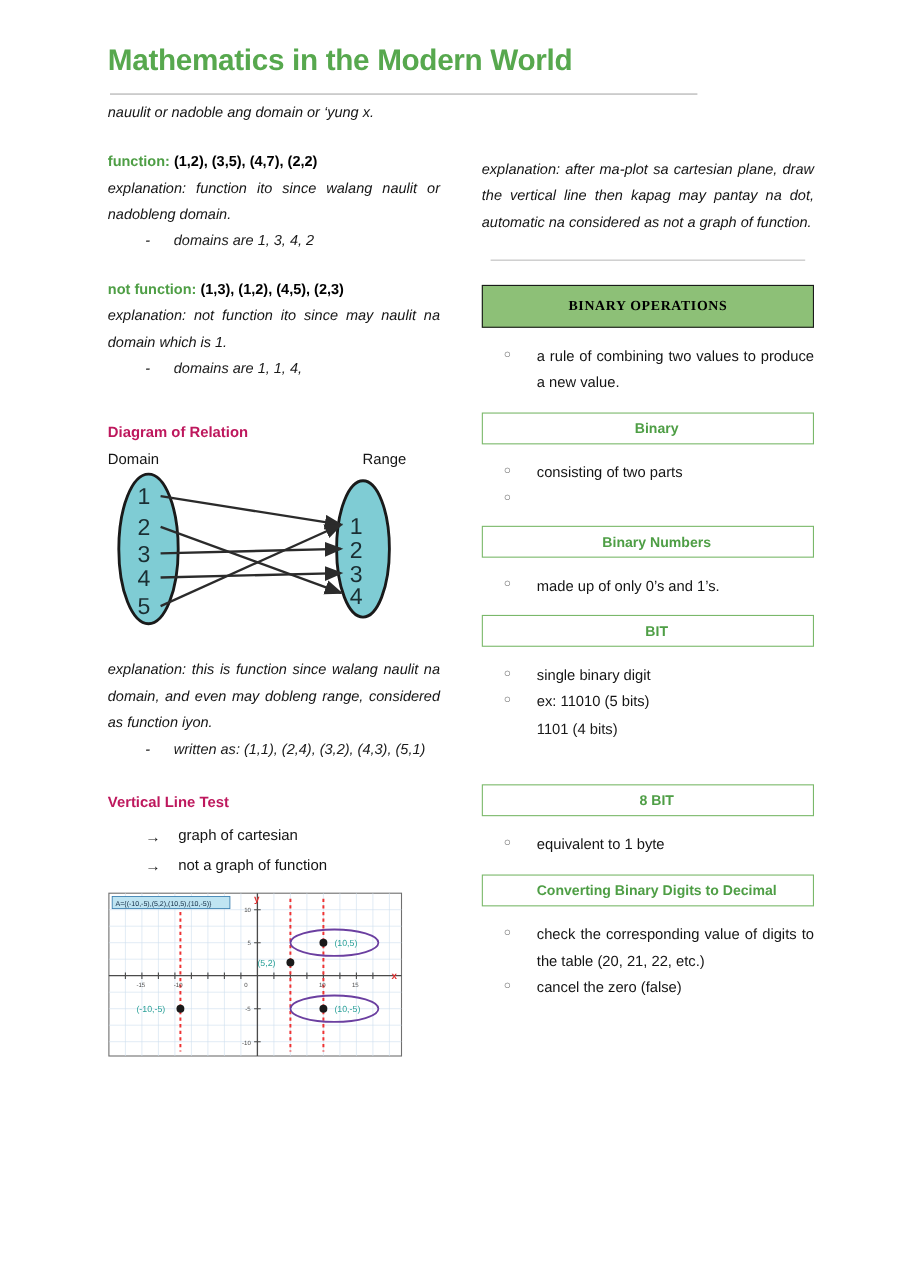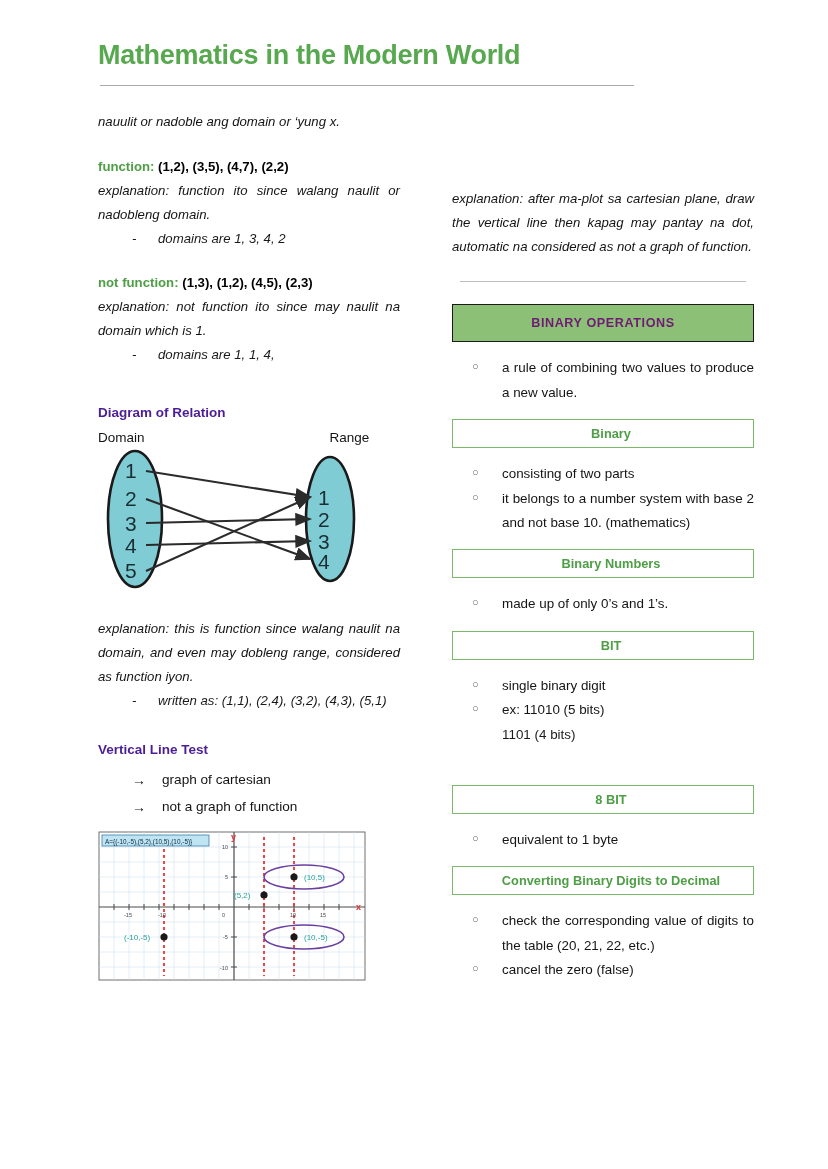--- a/index.html
+++ b/index.html
@@ -30,23 +30,23 @@
   }
   .title-rule {
     height: 1px;
     background: #a9a9a9;
     margin: 14px 0 0 2px;
     width: 100%;
   }
   
   .columns {
     display: flex;
-    gap: 52px;
-    margin-top: 24px;
-    align-items: flex-end;
+    gap: 38px;
+    margin-top: 4px;
+    align-items: center;
   }
   .col { width: 302px; flex: 0 0 302px; }
   
   .para {
     font-style: italic;
     font-size: 13.2px;
     line-height: 1.82;
     text-align: justify;
     margin: 0;
     color: #141414;
@@ -66,21 +66,21 @@
   .dash-item {
     display: flex;
     font-style: italic;
     font-size: 13.2px;
     line-height: 1.8;
     margin-left: 34px;
   }
   .dash-item .dash { width: 26px; flex: 0 0 26px; }
   .dash-item .dtext { flex: 1; }
   .section-title {
-    color: #4c1d95;
+    color: #be185d;
     font-weight: bold;
     font-size: 13.5px;
     margin: 0 0 10px 0;
   }
   
   .arrow-item {
     display: flex;
     font-size: 13.6px;
     line-height: 1.9;
     margin-left: 34px;
@@ -99,21 +99,22 @@
   .rel-wrap { width: 302px; height: 148px; position: relative; }
   
   .box-major {
     border: 1.6px solid #1a1a1a;
     background: #8dc077;
     text-align: center;
     font-weight: bold;
     font-size: 12.6px;
     letter-spacing: 0.6px;
     padding: 11px 0 11px 0;
-    color: #701a75;
+    color: #000000;
+    font-family: Liberation Serif, serif;
   }
   .box-minor {
     border: 1.3px solid #7ab86a;
     background: #ffffff;
     text-align: center;
     font-weight: bold;
     font-size: 12.8px;
     color: #4e9e45;
     padding: 6px 0 6px 16px;
   }
@@ -366,21 +367,20 @@
       <div class="gap-s"></div>
 
       <div class="box-minor">Binary</div>
       <div class="gap-s"></div>
       <div class="bullet-item">
         <span class="circ">○</span>
         <span class="btext nojust">consisting of two parts</span>
       </div>
       <div class="bullet-item">
         <span class="circ">○</span>
-        <span class="btext">it belongs to a number system with base 2 and not base 10. (mathematics)</span>
       </div>
       <div class="gap-s"></div>
 
       <div class="box-minor">Binary Numbers</div>
       <div class="gap-s"></div>
       <div class="bullet-item">
         <span class="circ">○</span>
         <span class="btext nojust">made up of only 0’s and 1’s.</span>
       </div>
       <div class="gap-s"></div>

